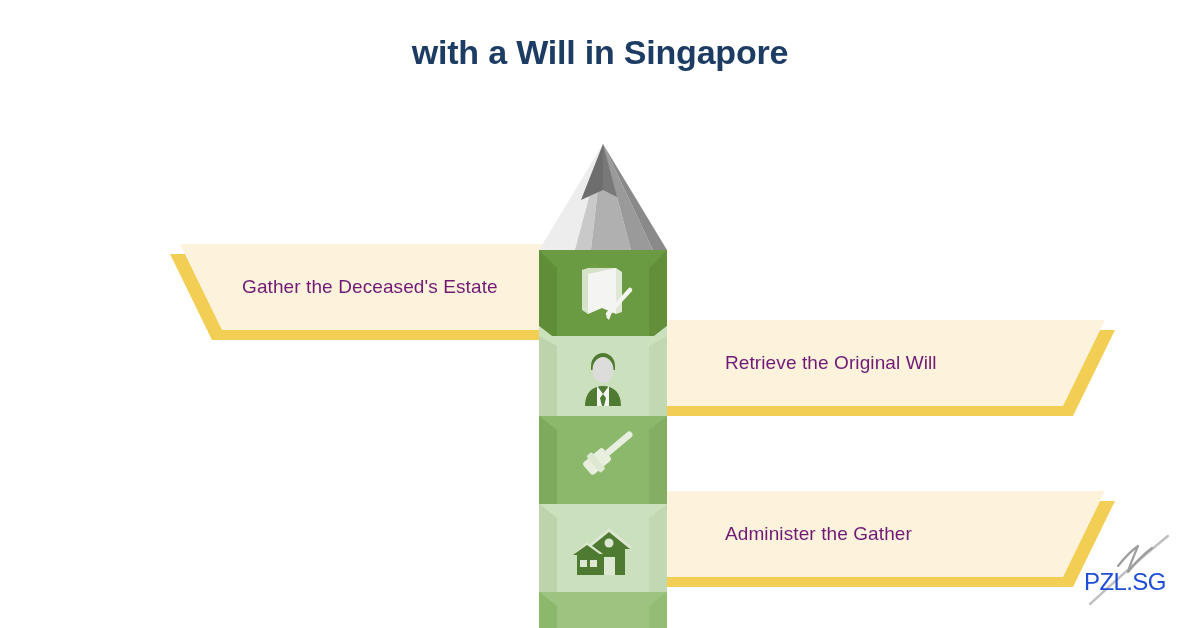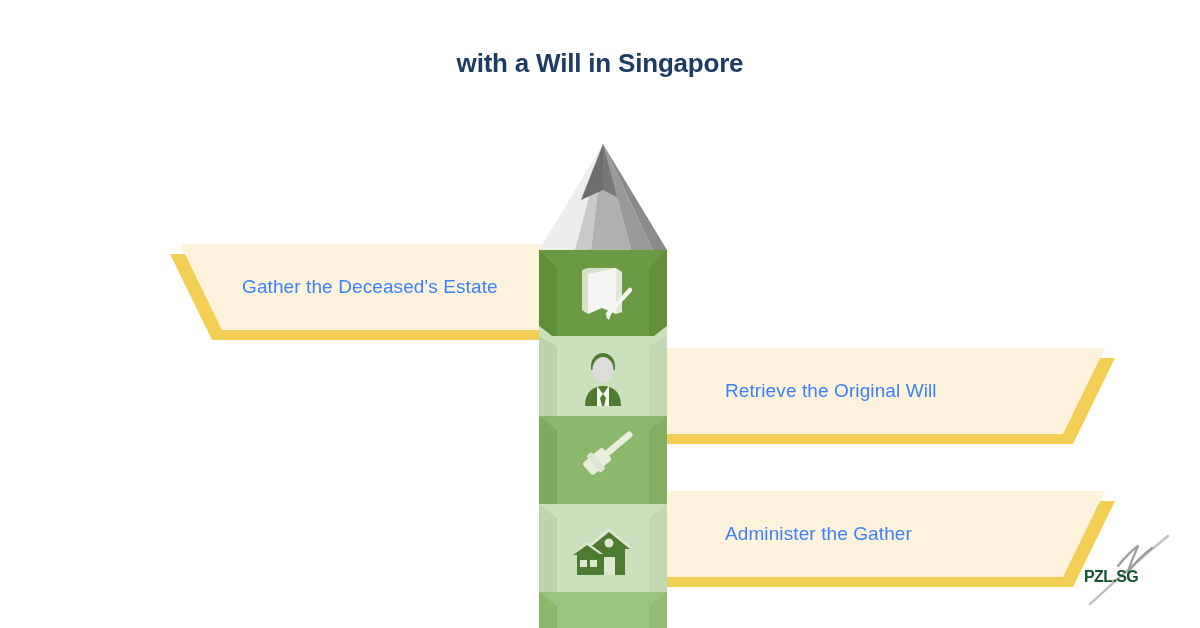--- a/index.html
+++ b/index.html
@@ -29,26 +29,26 @@
     text-align: center;
   }
   .title-line1 {
     font-size: 33px;
     font-weight: bold;
     color: #1d3c63;
     letter-spacing: -0.3px;
     line-height: 1.22;
   }
   .title-line2 {
-    font-size: 26px;
+    font-size: 34px;
     font-weight: bold;
     color: #1d3c63;
     letter-spacing: -0.2px;
     line-height: 1.3;
-    margin-top: 21px;
+    margin-top: 4px;
   }
 
   
   .banner {
     position: absolute;
     height: 86px;
   }
   .banner .shadow,
   .banner .face {
     position: absolute;
@@ -82,21 +82,21 @@
   }
   .banner .label {
     position: absolute;
     top: 0;
     left: 0;
     width: 100%;
     height: 86px;
     display: flex;
     align-items: center;
     font-size: 19px;
-    color: #3b82f6;
+    color: #701a75;
     letter-spacing: 0.1px;
   }
   .banner.left .label {
     justify-content: flex-start;
     padding-left: 62px;
     box-sizing: border-box;
   }
   .banner.right .label {
     justify-content: flex-start;
     padding-left: 70px;
@@ -120,23 +120,23 @@
     position: absolute;
     left: 1082px;
     top: 530px;
     width: 110px;
     height: 80px;
   }
   #logo .logo-text {
     position: absolute;
     left: 2px;
     top: 38px;
-    font-size: 16px;
-    font-weight: bold;
-    color: #14532d;
+    font-size: 24px;
+    font-weight: normal;
+    color: #1d4ed8;
     letter-spacing: -0.6px;
   }
   #logo svg {
     position: absolute;
     left: 0;
     top: 0;
   }
 </style>
 </head>
 <body>
@@ -146,21 +146,21 @@
   <div class="title-block">
     <div class="title-line2">with a Will in Singapore</div>
   </div>
 
   <div class="banner left" style="left:180px; top:244px; width:482px;">
     <div class="shadow"></div>
     <div class="face"></div>
     <div class="label">Gather the Deceased's Estate</div>
   </div>
 
-  <div class="banner right" style="left:655px; top:348px; width:450px;text-align:center;">
+  <div class="banner right" style="left:655px; top:320px; width:450px;text-align:center;">
     <div class="shadow"></div>
     <div class="face"></div>
     <div class="label">Retrieve the Original Will</div>
   </div>
 
 
   <div class="banner right" style="left:655px; top:491px; width:450px;">
     <div class="shadow"></div>
     <div class="face"></div>
     <div class="label">Administer the Gather</div>

